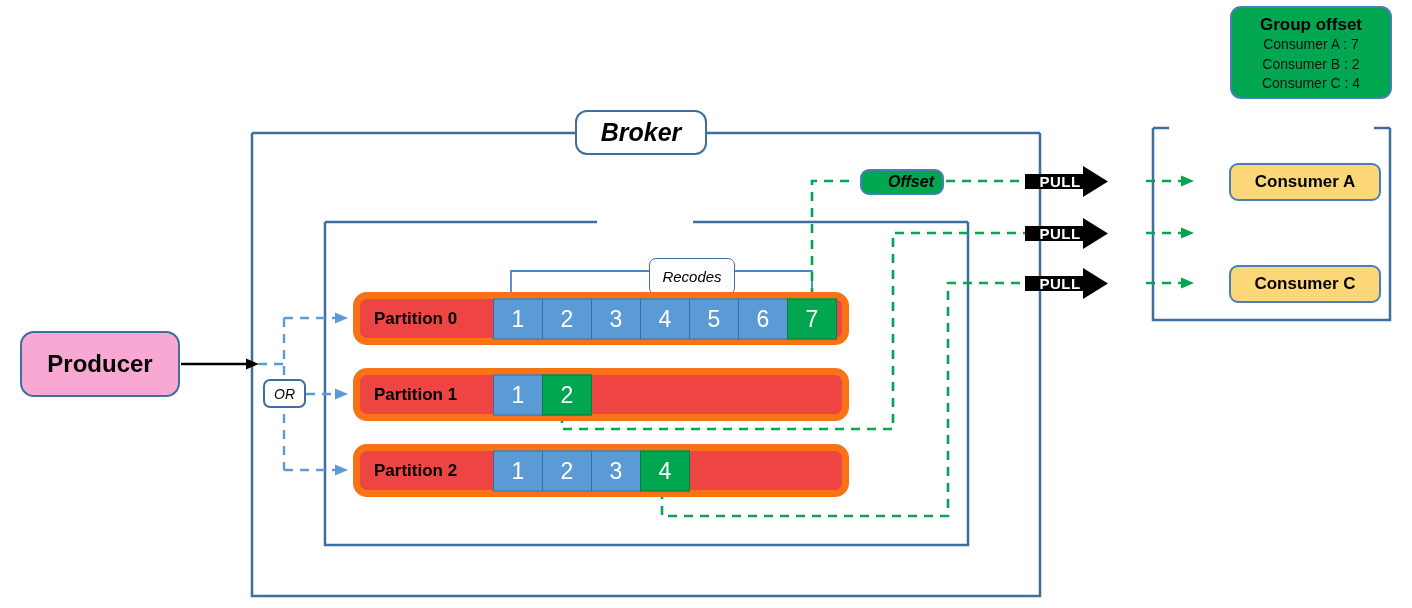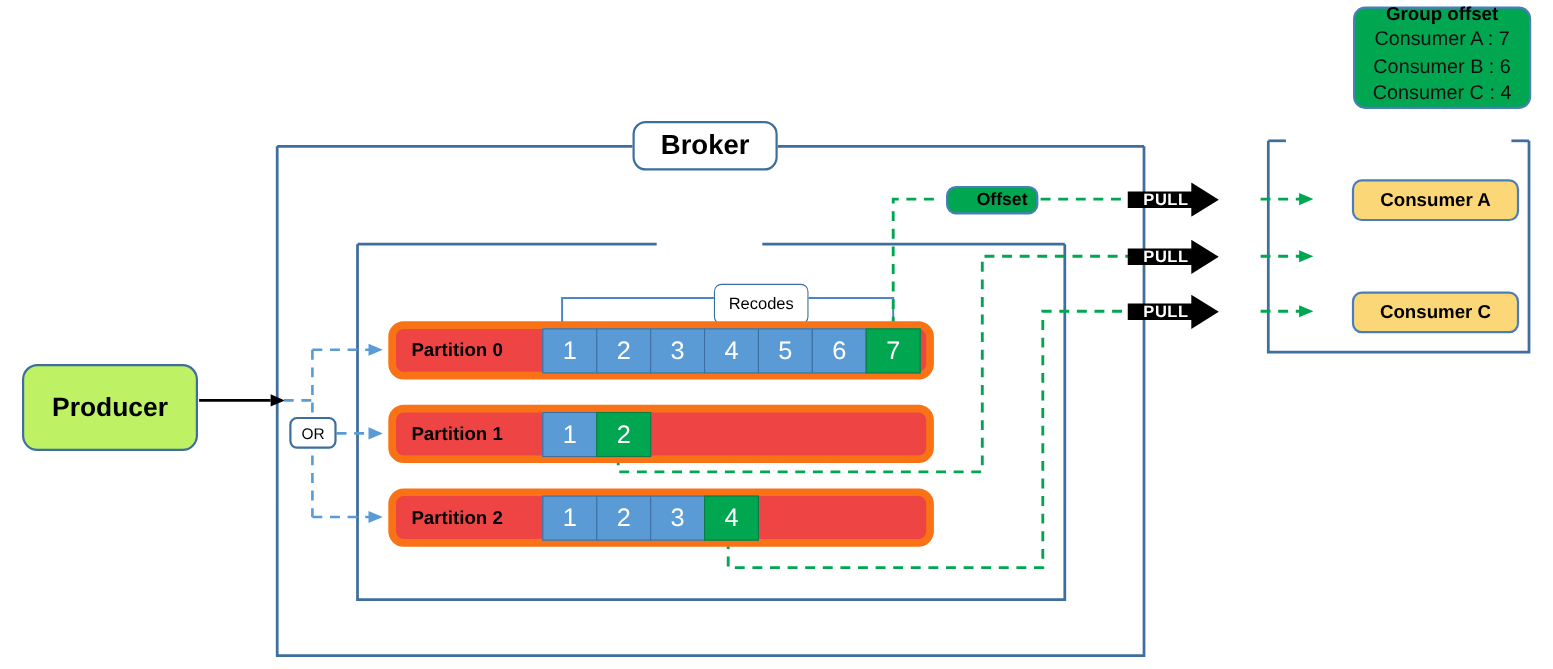--- a/index.html
+++ b/index.html
@@ -25,20 +25,21 @@
     height: 608px;
     pointer-events: none;
   }
   .node {
     position: absolute;
     box-sizing: border-box;
     display: flex;
     align-items: center;
     justify-content: center;
     text-align: center;
+    font-style: italic;
   }
   
   .chip {
     background: #ffffff;
     border: 2px solid #3E6E9E;
     border-radius: 10px;
     color: #000000;
     font-weight: bold;
   }
   .chip-broker {
@@ -120,31 +121,31 @@
   .group-offset-box {
     position: absolute;
     left: 1230px; top: 6px; width: 162px; height: 93px;
     background: #00A650;
     border: 2px solid #4A7EBB;
     border-radius: 11px;
     box-sizing: border-box;
     display: flex;
     flex-direction: column;
     align-items: center;
-    justify-content: flex-end;
+    justify-content: center;
     padding-top: 2px;
   }
   .group-offset-title {
     font-size: 17px;
     font-weight: bold;
     color: #000000;
     line-height: 1.25;
   }
   .group-offset-line {
-    font-size: 18px;
+    font-size: 14px;
     color: #111111;
     line-height: 1.37;
   }
   
   .consumer {
     position: absolute;
     left: 1196px;
     width: 152px;
     height: 38px;
     box-sizing: border-box;
@@ -155,23 +156,23 @@
     align-items: center;
     justify-content: center;
     font-size: 17px;
     font-weight: bold;
     color: #000000;
     margin-left: 33px;
   }
   
   .producer {
     position: absolute;
-    left: 20px; top: 331px; width: 160px; height: 79px;
-    box-sizing: border-box;
-    background: #bef264;
+    left: 20px; top: 331px; width: 160px; height: 66px;
+    box-sizing: border-box;
+    background: #f9a8d4;
     border: 2px solid #3E6E9E;
     border-radius: 14px;
     display: flex;
     align-items: center;
     justify-content: center;
     font-size: 24px;
     font-weight: bold;
     color: #000000;
   }
   
@@ -338,21 +339,21 @@
   <div class="pull" style="top:268px">
     <svg width="83" height="31" viewBox="0 0 83 31" xmlns="http://www.w3.org/2000/svg">
       <path d="M 0 8 L 58 8 L 58 0 L 83 15.5 L 58 31 L 58 23 L 0 23 Z" fill="#000000"></path>
     </svg>
     <span class="pull-text">PULL</span>
   </div>
 
   <div class="group-offset-box">
     <div class="group-offset-title">Group offset</div>
     <div class="group-offset-line">Consumer A : 7</div>
-    <div class="group-offset-line">Consumer B : 6</div>
+    <div class="group-offset-line">Consumer B : 2</div>
     <div class="group-offset-line">Consumer C : 4</div>
   </div>
 
 
   <div class="consumer" style="top:163px">
     <span>Consumer A</span>
   </div>
   <div class="consumer" style="top:265px">
     <span>Consumer C</span>
   </div>

